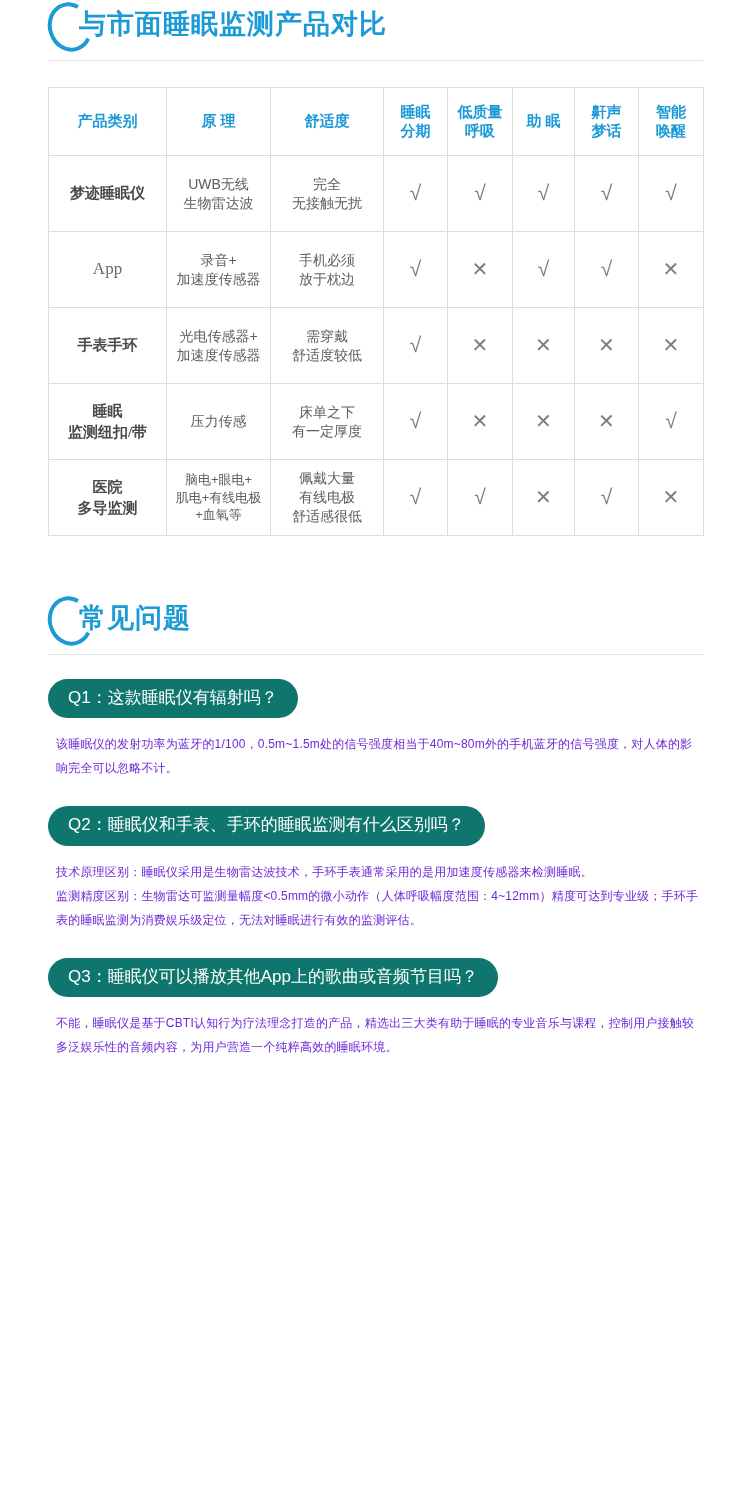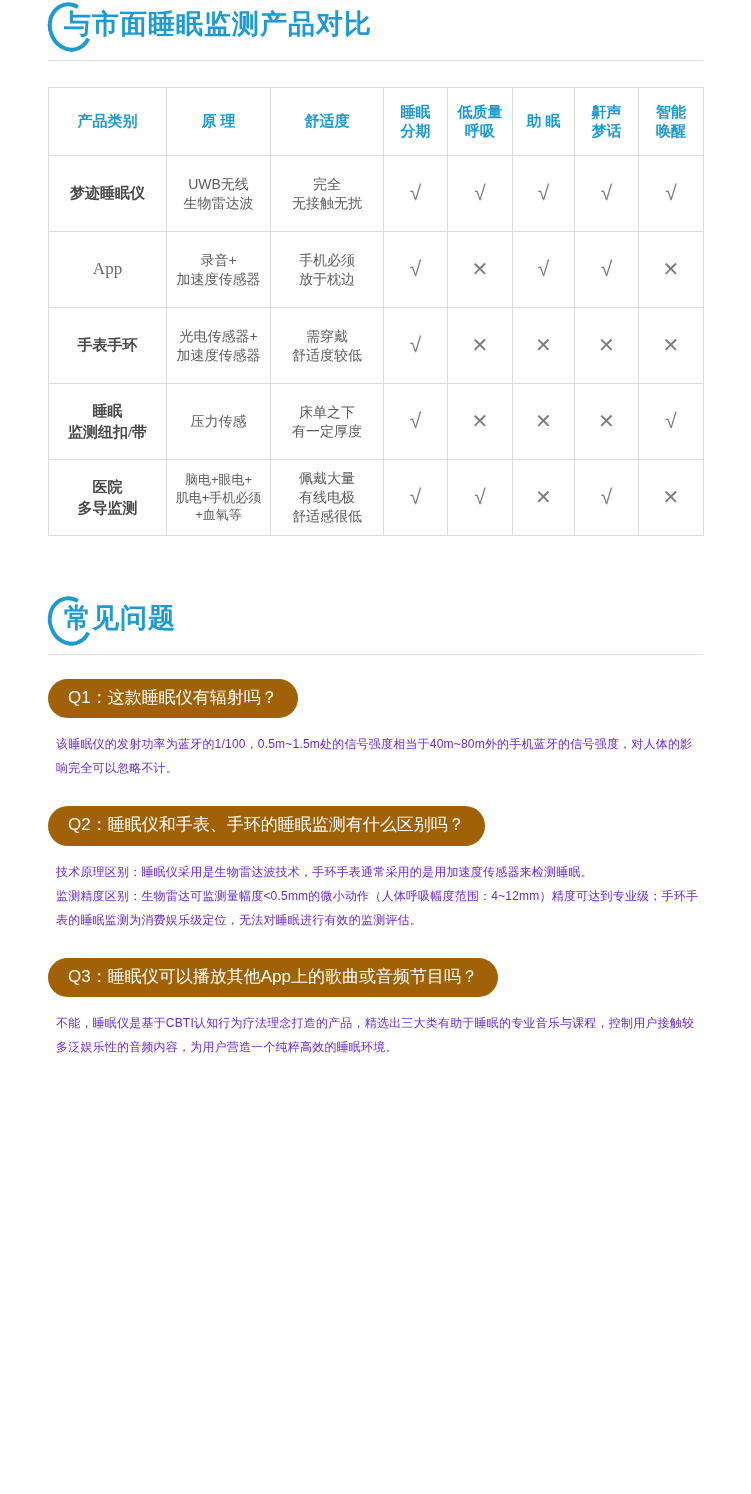--- a/index.html
+++ b/index.html
@@ -26,21 +26,21 @@
     position: absolute;
     left: 0; top: 2px;
     width: 44px; height: 50px;
     border: 4px solid #1c9ad6;
     border-right-color: transparent;
     border-radius: 50%;
     transform: rotate(-18deg);
   }
   .section-head .title {
     position: absolute;
-    left: 16px; top: 6px;
+    left: 31px; top: 6px;
     font-size: 27px;
     font-weight: bold;
     color: #1c9ad6;
     letter-spacing: 1px;
     white-space: nowrap;
   }
   .head-rule {
     margin: 6px 48px 0 48px;
     height: 1px;
     background: #e3e3e3;
@@ -97,21 +97,21 @@
   col.c6 { width: 62px; }
   col.c7 { width: 64px; }
   col.c8 { width: 65px; }
 
   
   .faq { margin-top: 58px; }
   .faq-list { margin: 24px 48px 0 48px; }
   .qa { margin-bottom: 26px; }
   .q-pill {
     display: inline-block;
-    background: #a16207;
+    background: #0f766e;
     color: #ffffff;
     font-size: 17px;
     padding: 9px 20px 10px 20px;
     border-radius: 20px;
     line-height: 1.2;
     white-space: nowrap;
   }
   .a-text {
     margin: 14px 0 0 8px;
     font-size: 12px;
@@ -240,21 +240,21 @@
           <td><span class="mark ok">√</span></td>
         </tr>
 
         <tr>
           <td class="cat">
             <div>医院</div>
             <div>多导监测</div>
           </td>
           <td style="font-size:13px;margin-left:48px;">
             <div>脑电+眼电+</div>
-            <div>肌电+手机必须</div>
+            <div>肌电+有线电极</div>
             <div>+血氧等</div>
           </td>
           <td>
             <div>佩戴大量</div>
             <div>有线电极</div>
             <div>舒适感很低</div>
           </td>
           <td><span class="mark ok">√</span></td>
           <td><span class="mark ok">√</span></td>
           <td><span class="mark no">✕</span></td>

